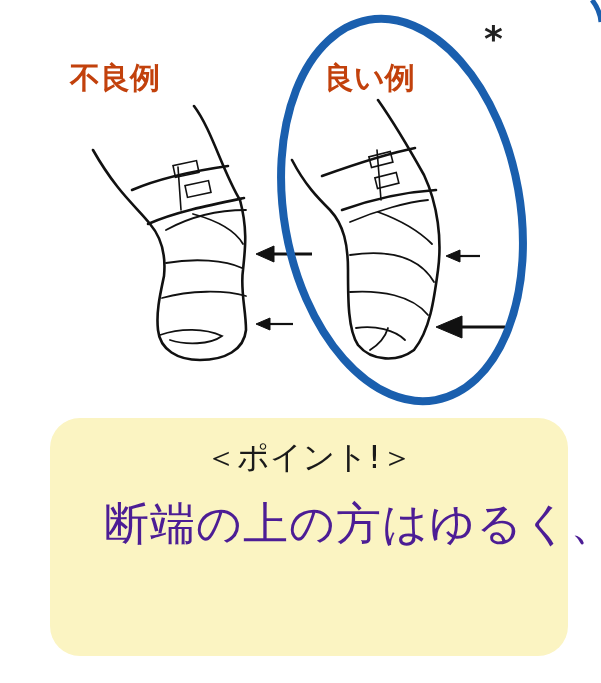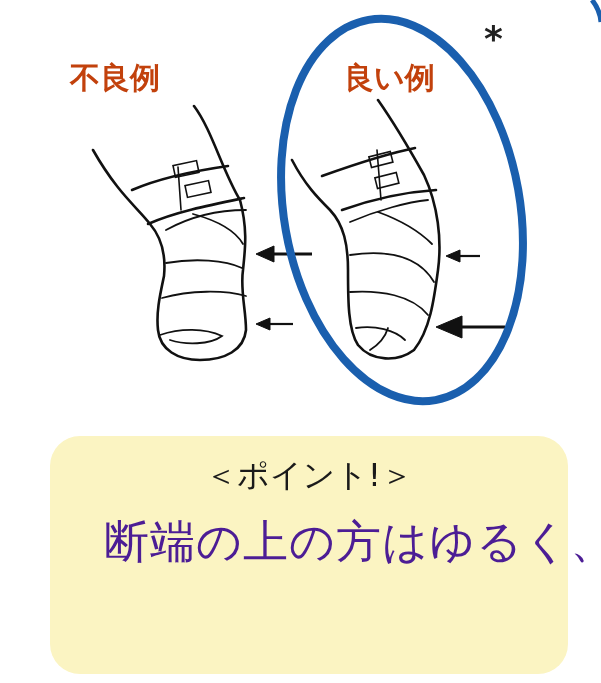--- a/index.html
+++ b/index.html
@@ -1,23 +1,23 @@
 <!DOCTYPE html>
 <html><head>
 <meta charset="utf-8">
 <style>
   html, body { margin:0; padding:0; background:#ffffff; }
   body { width:601px; height:683px; position:relative; overflow:hidden;
          font-family:"DejaVu Sans", sans-serif; color:#1a1a1a; }
   .label { position:absolute; font-size:30px; font-weight:bold; color:#c2410c; letter-spacing:0px; white-space:nowrap; }
   #bad-label { left:70px; top:58px; }
-  #good-label { left:344px; top:58px; }
+  #good-label { left:324px; top:58px; }
   #asterisk { position:absolute; left:484px; top:18px; font-size:36px; font-weight:bold; color:#222; }
   svg.art { position:absolute; left:0; top:0; }
-  .point-box { position:absolute; left:50px; top:436px; width:518px; height:238px;
+  .point-box { position:absolute; left:50px; top:418px; width:518px; height:238px;
                background:#fbf4c2; border-radius:30px;text-decoration:underline; }
   .point-title { position:absolute; left:0; width:100%; top:18px; text-align:center;
                  font-size:32px; color:#1a1a1a; white-space:nowrap; }
   .point-line { position:absolute; left:54px; font-size:45px; color:#4c1d95; white-space:nowrap; letter-spacing:1px; }
   #line0 { top:76px; } #line1 { top:128px; } #line2 { top:180px; }
 </style>
 </head>
 <body>
 
 <div class="label" id="bad-label">不良例</div>

